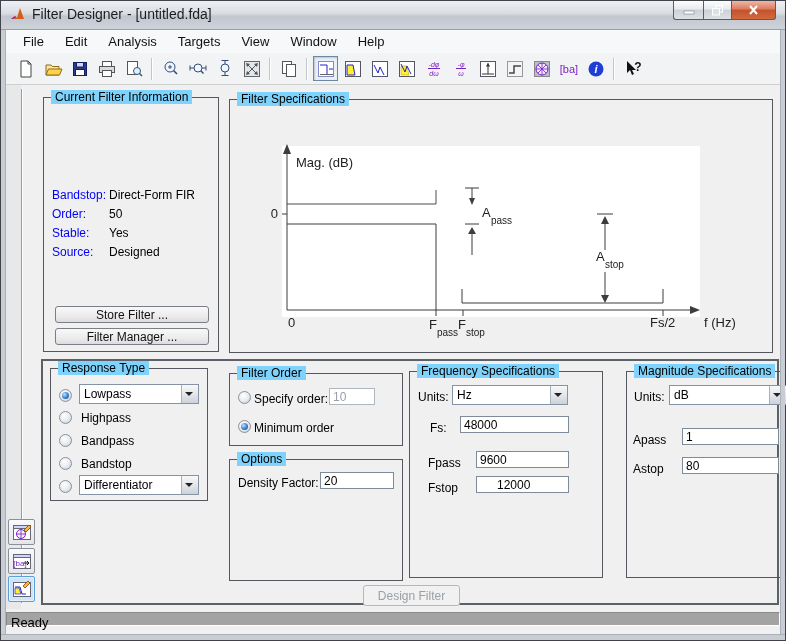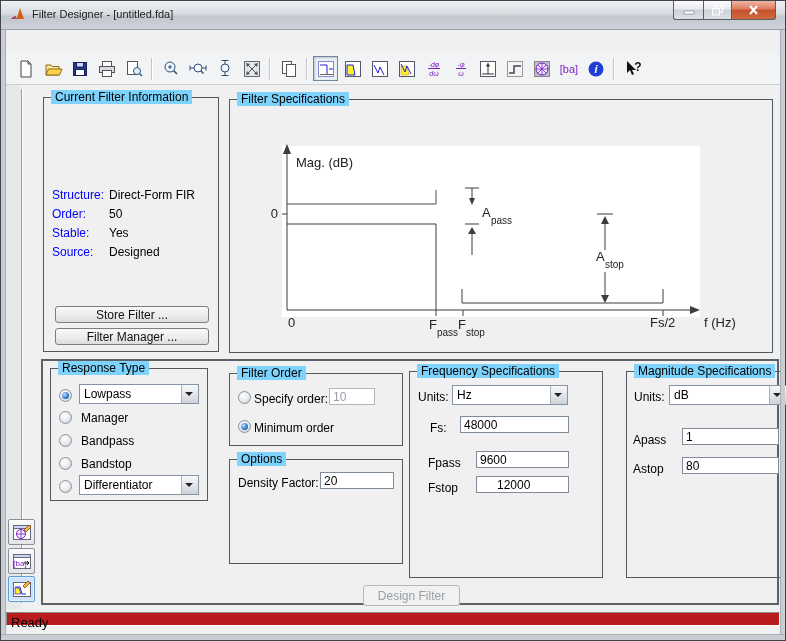--- a/index.html
+++ b/index.html
@@ -9,21 +9,21 @@
   
   .frame-l,.frame-r{position:absolute;top:28px;bottom:0;width:4px;background:#c8cdd4;z-index:5;}
   .frame-l{left:0;border-right:1px solid #aab0b8;}
   .frame-r{right:0;border-left:1px solid #aab0b8;}
   .frame-b{position:absolute;left:0;right:0;bottom:0;height:5px;background:#c8cdd4;border-top:1px solid #aab0b8;z-index:5;}
   
   .titlebar{position:absolute;left:0;top:0;right:0;height:28px;
     background:linear-gradient(#eef0f3,#d9dde2 45%,#c2c7cf 55%,#ced3da);
     border-bottom:1px solid #9aa0a8;z-index:6;}
   .app-icon{position:absolute;left:9px;top:6px;width:16px;height:16px;}
-  .title{position:absolute;left:31px;top:0;height:28px;line-height:27px;font-size:11px;color:#1b1d20;white-space:nowrap;}
+  .title{position:absolute;left:31px;top:0;height:28px;line-height:27px;font-size:14px;color:#1b1d20;white-space:nowrap;}
   .wbtns{position:absolute;right:9px;top:0;display:flex;z-index:7;}
   .wb{height:19px;border:1px solid #585d64;border-top:none;display:flex;align-items:center;justify-content:center;
     background:linear-gradient(#fdfdfd,#e7eaee 45%,#ccd1d8 50%,#dde1e6);box-sizing:border-box;}
   .wb.min{width:30px;border-radius:0 0 0 3px;border-right:none;}
   .wb.res{width:29px;}
   .wb.close{width:44px;border-left:none;border-radius:0 0 3px 0;
     background:linear-gradient(#f0b6a6,#dd7a5e 45%,#c3522f 50%,#d3693c);}
   
   .menubar{position:absolute;left:5px;right:5px;top:28px;height:24px;background:#f7f8f9;
     border-bottom:1px solid #e2e2e2;display:flex;align-items:center;z-index:4;}
@@ -60,21 +60,21 @@
     background:linear-gradient(#f7f8f9,#dfe3e8 60%,#cdd2d9);border-left:1px solid #aab2bc;}
   .combo .cbtn::after{content:"";position:absolute;left:3px;top:7px;border:4px solid transparent;border-top-color:#222;}
   .tin{position:absolute;height:17px;border:1px solid #7f8b99;background:#fff;
     font:12px "Liberation Sans",sans-serif;padding:0 3px;box-sizing:border-box;color:#000;}
   .tin.dis{color:#9aa0a8;border-color:#aeb6bf;}
   .btn{position:absolute;font:12px "Liberation Sans",sans-serif;color:#111;
     background:linear-gradient(#f8f8f8,#ececec 60%,#dcdcdc);border:1px solid #7a7f85;border-radius:3px;padding:0;}
   .btn.dis{color:#9aa0a6;border-color:#b3b8bd;background:#f1f1f1;}
   
   .statusbar{position:absolute;left:5px;right:5px;top:608px;height:28px;background:#f0f0f0;z-index:4;}
-  .statusfield{position:absolute;left:0;right:0;top:3px;height:14px;background:#b91c1c;
+  .statusfield{position:absolute;left:0;right:0;top:3px;height:14px;background:#a3a3a3;
     border:1px solid;border-color:#8a8a8a #ffffff #ffffff #8a8a8a;font-size:13px;line-height:20px;padding-left:4px;box-sizing:border-box;}
   svg{display:block;}
   svg text{font-family:"Liberation Sans",sans-serif;}
 </style>
 </head>
 <body>
 
 <div class="win">
 
   <div class="titlebar">
@@ -96,20 +96,29 @@
           </svg>
       </div>
       <div class="wb close">
         <svg width="11" height="10">
             <path d="M2 1l7 8M9 1l-7 8" stroke="#fff" stroke-width="2"></path>
           </svg>
       </div>
     </div>
   </div>
 
+  <div class="menubar">
+    <span class="mi">File</span>
+    <span class="mi">Edit</span>
+    <span class="mi">Analysis</span>
+    <span class="mi">Targets</span>
+    <span class="mi">View</span>
+    <span class="mi">Window</span>
+    <span class="mi">Help</span>
+  </div>
 
   <div class="toolbar">
     <button class="tb">
       <svg width="20" height="20">
           <path d="M5 2h7l3 3v13H5z" fill="#fff" stroke="#444"></path>
           <path d="M12 2v3h3" fill="none" stroke="#444"></path>
         </svg>
     </button>
     <button class="tb">
       <svg width="20" height="20">
@@ -263,21 +272,21 @@
         </svg>
     </button>
   </div>
 
   <div class="main-bg"></div>
   <div class="rail"></div>
   <div class="vdiv"></div>
 
   <div class="gb" style="left:42px;top:96px;width:176px;height:255px;">
     <span class="t">Current Filter Information</span>
-    <span class="lbl blue" style="left:8px;top:90px;">Structure:</span>
+    <span class="lbl blue" style="left:8px;top:90px;">Bandstop:</span>
     <span class="lbl" style="left:65px;top:90px;">Direct-Form FIR</span>
     <span class="lbl blue" style="left:8px;top:109px;">Order:</span>
     <span class="lbl" style="left:65px;top:109px;">50</span>
     <span class="lbl blue" style="left:8px;top:128px;">Stable:</span>
     <span class="lbl" style="left:65px;top:128px;">Yes</span>
     <span class="lbl blue" style="left:8px;top:147px;">Source:</span>
     <span class="lbl" style="left:65px;top:147px;">Designed</span>
     <button class="btn" style="left:11px;top:208px;width:154px;height:17px;">Store Filter ...</button>
     <button class="btn" style="left:11px;top:230px;width:154px;height:17px;">Filter Manager ...</button>
   </div>
@@ -340,21 +349,21 @@
   <div class="panel"></div>
 
   <div class="gb" style="left:49px;top:367px;width:158px;height:133px;">
     <span class="t">Response Type</span>
     <span class="radio on" style="left:8px;top:20px;"></span>
     <div class="combo" style="left:28px;top:15px;width:120px;">
       <span class="ct">Lowpass</span>
       <span class="cbtn"></span>
     </div>
     <span class="radio" style="left:8px;top:42px;"></span>
-    <span class="lbl" style="left:30px;top:42px;">Manager</span>
+    <span class="lbl" style="left:30px;top:42px;">Highpass</span>
     <span class="radio" style="left:8px;top:65px;"></span>
     <span class="lbl" style="left:30px;top:65px;">Bandpass</span>
     <span class="radio" style="left:8px;top:88px;"></span>
     <span class="lbl" style="left:30px;top:88px;">Bandstop</span>
     <span class="radio" style="left:8px;top:111px;"></span>
     <div class="combo" style="left:28px;top:106px;width:120px;">
       <span class="ct">Differentiator</span>
       <span class="cbtn"></span>
     </div>
   </div>
@@ -362,21 +371,21 @@
 
   <div class="gb" style="left:228px;top:372px;width:174px;height:73px;">
     <span class="t">Filter Order</span>
     <span class="radio" style="left:8px;top:17px;"></span>
     <span class="lbl" style="left:24px;top:18px;">Specify order:</span>
     <input class="tin dis" style="left: 99px; top: 14px; width: 46px;" disabled="" value="10">
     <span class="radio on" style="left:8px;top:46px;"></span>
     <span class="lbl" style="left:24px;top:47px;">Minimum order</span>
   </div>
 
-  <div class="gb" style="left:228px;top:458px;width:174px;height:105px;">
+  <div class="gb" style="left:228px;top:458px;width:174px;height:122px;">
     <span class="t">Options</span>
     <span class="lbl" style="left:8px;top:16px;">Density Factor:</span>
     <input class="tin" style="left: 90px; top: 12px; width: 74px;" value="20">
   </div>
 
   <div class="gb" style="left:408px;top:370px;width:194px;height:207px;">
     <span class="t">Frequency Specifications</span>
     <span class="lbl" style="left:8px;top:18px;">Units:</span>
     <div class="combo" style="left:42px;top:13px;width:116px;">
       <span class="ct">Hz</span>

